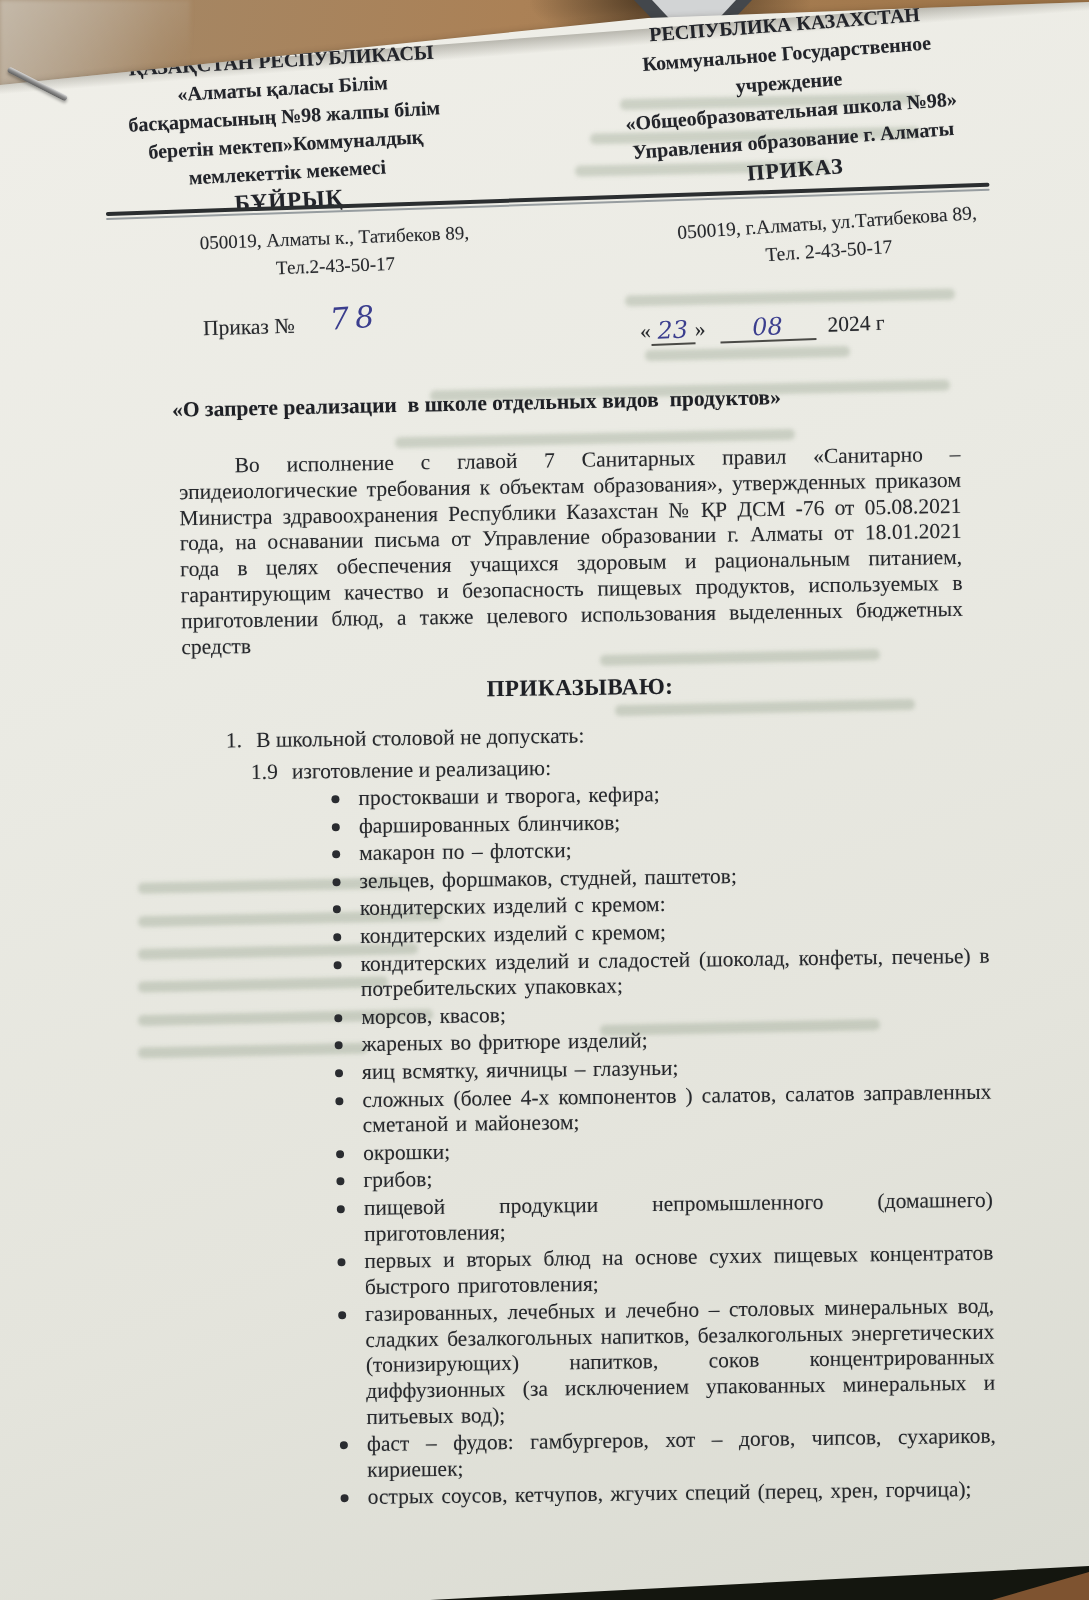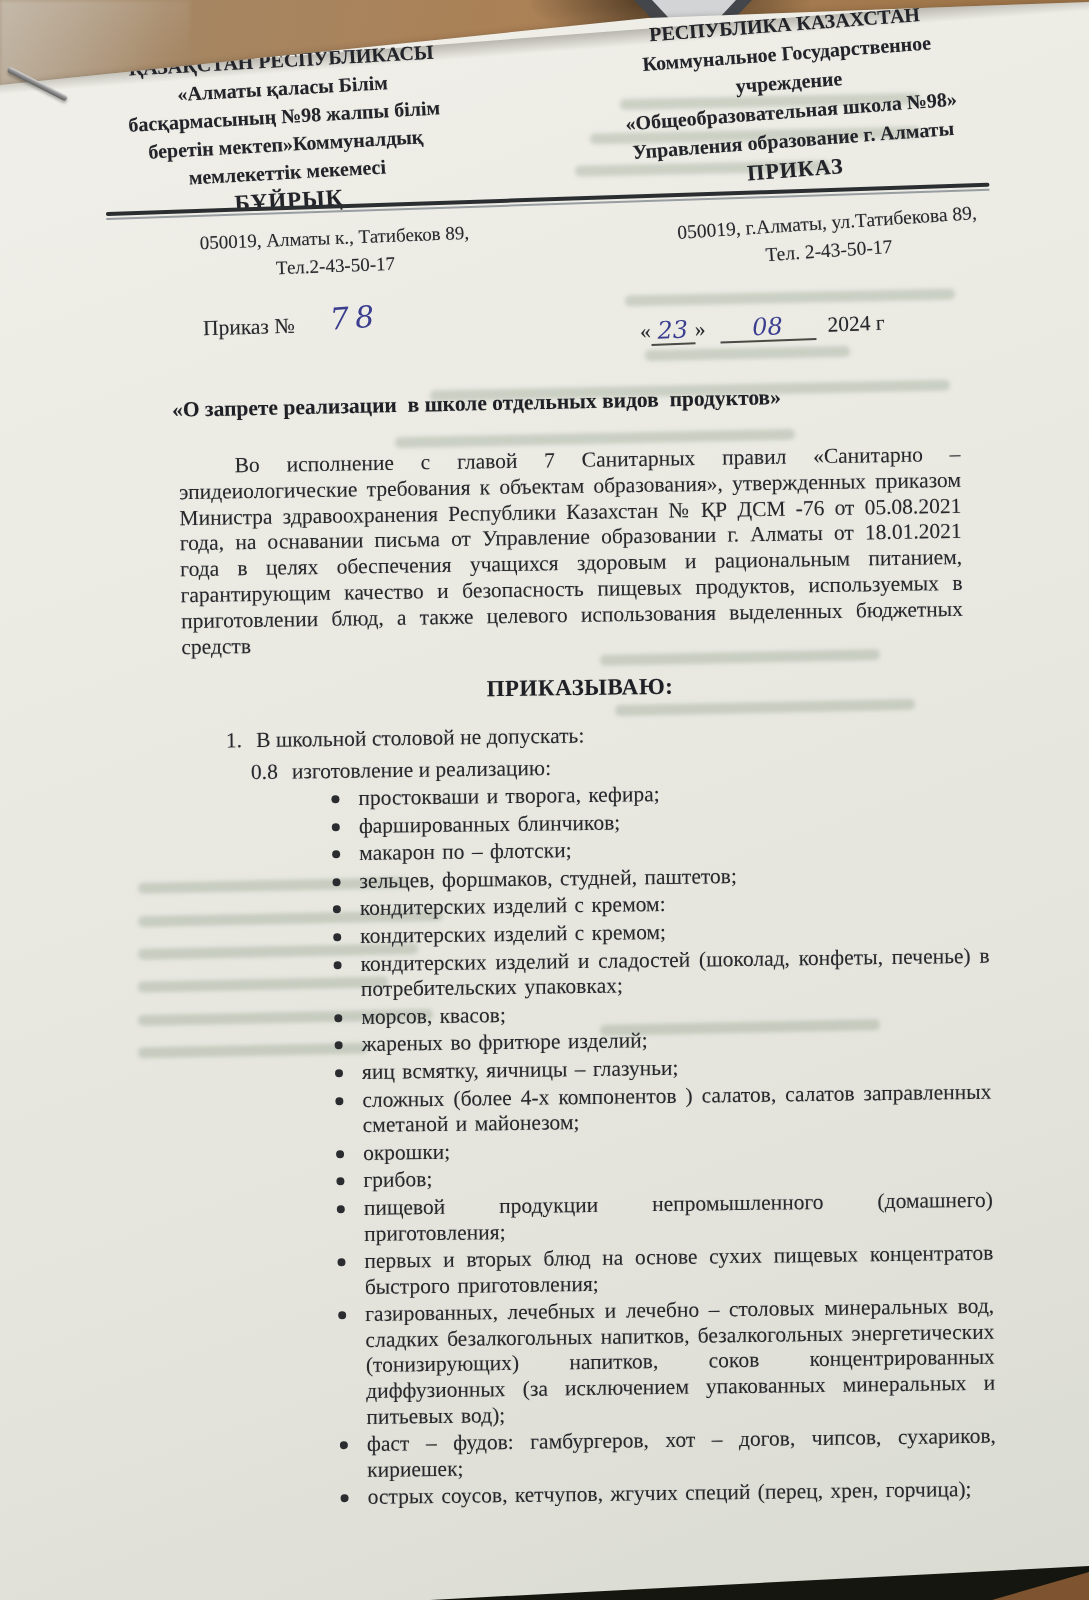--- a/index.html
+++ b/index.html
@@ -153,21 +153,21 @@
       <div class="blk" id="title">«О запрете реализации  в школе отдельных видов  продуктов»</div>
 
       <div class="blk" id="body">Во исполнение с главой 7 Санитарных правил «Санитарно – эпидеиологические требования к объектам образования», утвержденных приказом Министра здравоохранения Республики Казахстан № ҚР ДСМ -76 от 05.08.2021 года, на оснавании письма от Управление образовании г. Алматы от 18.01.2021 года в целях обеспечения учащихся  здоровым и рациональным питанием, гарантирующим качество и безопасность пищевых продуктов, используемых в приготовлении блюд,  а также целевого использования выделенных бюджетных средств</div>
 
       <div class="blk" id="resolution">ПРИКАЗЫВАЮ:</div>
 
       <div class="blk" id="item1">
         <span class="num">1.</span><span>В школьной столовой не допускать:</span>
       </div>
       <div class="blk" id="item11">
-        <span class="num">0.8</span><span>изготовление и реализацию:</span>
+        <span class="num">1.9</span><span>изготовление и реализацию:</span>
       </div>
 
       <div class="blk" id="bullets">
         <ul>
           <li>простокваши и творога, кефира;</li>
           <li>фаршированных блинчиков;</li>
           <li>макарон по – флотски;</li>
           <li>зельцев, форшмаков, студней, паштетов;</li>
           <li>кондитерских изделий с кремом:</li>
           <li>кондитерских изделий с кремом;</li>

